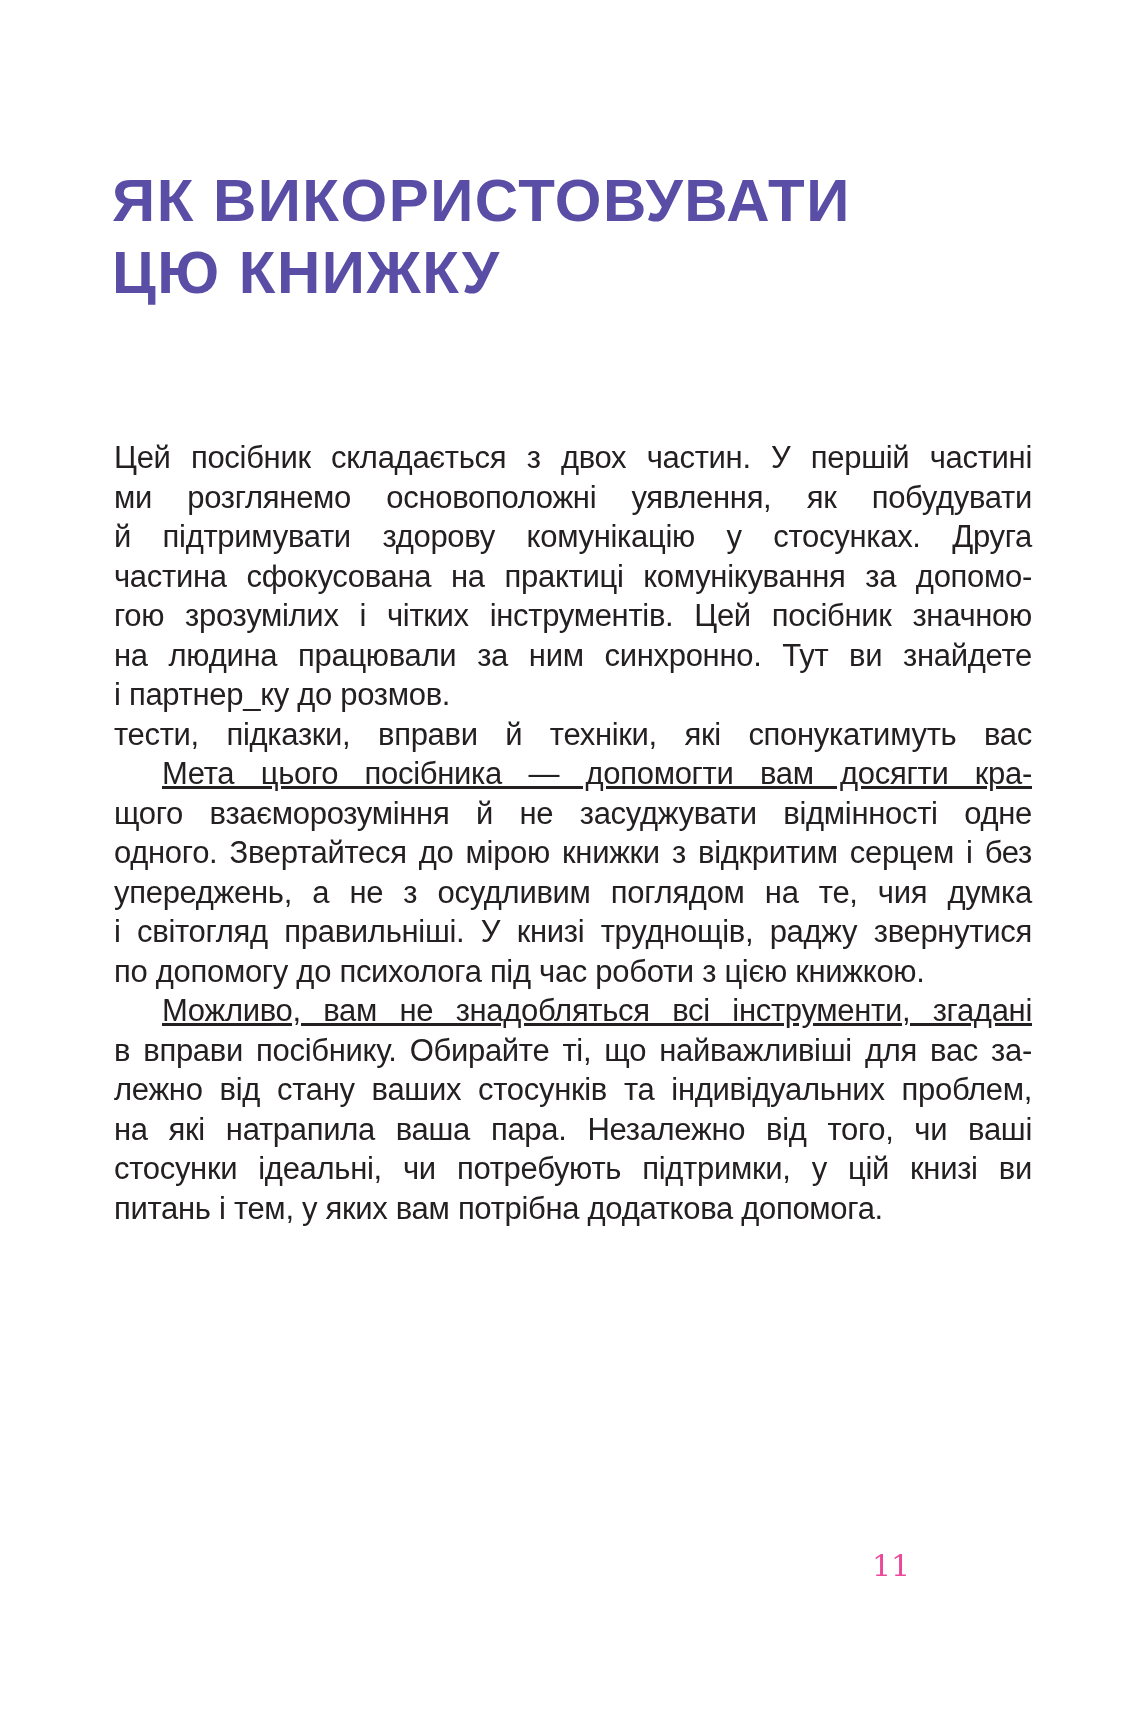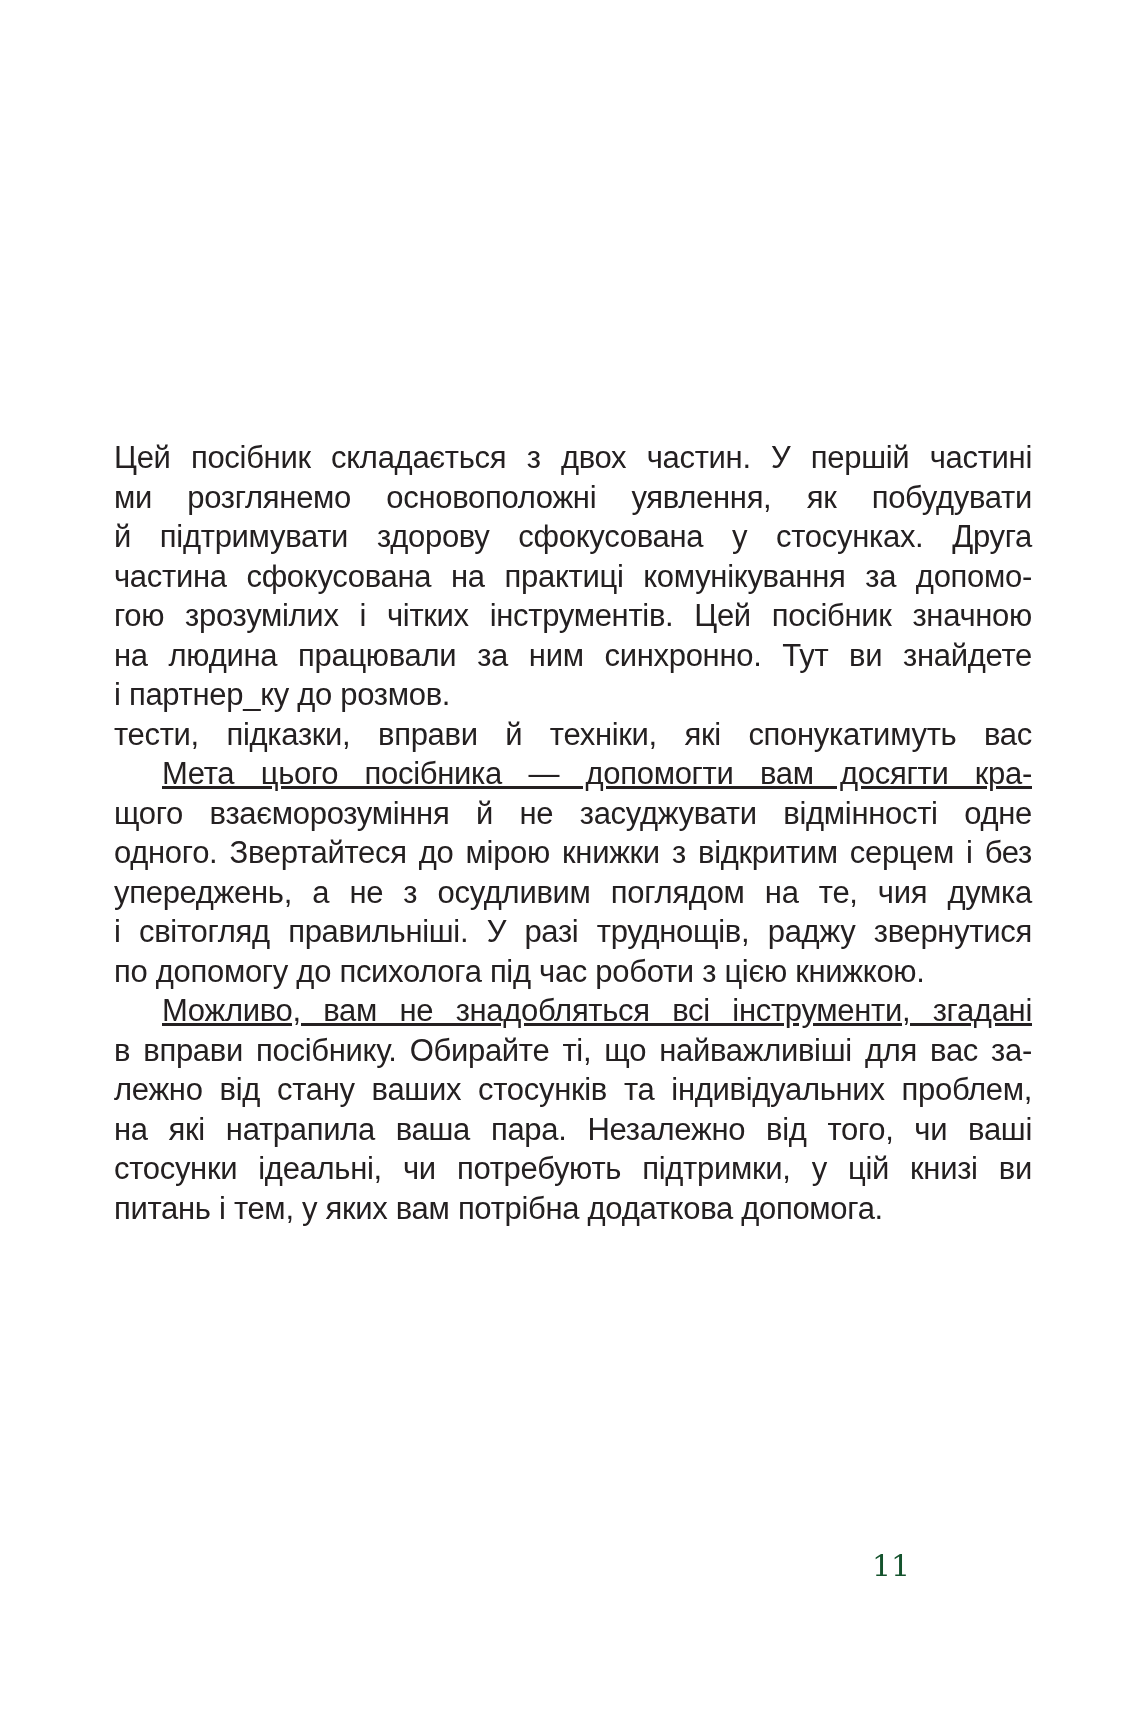--- a/index.html
+++ b/index.html
@@ -50,43 +50,47 @@
     padding-left: 48px;
     text-decoration: underline;
   }
   .page-number {
     position: absolute;
     left: 872px;
     top: 1548px;
     font-family: "DejaVu Serif", serif;
     font-size: 30px;
     line-height: 36px;
-    color: #14532d;
+    color: #ec4899;
   }
 </style>
 </head>
 <body>
 
 <div class="page">
 
+  <div class="chapter-title">
+    <div>ЯК ВИКОРИСТОВУВАТИ</div>
+    <div>ЦЮ КНИЖКУ</div>
+  </div>
 
   <div class="body-text">
     <div class="line">Цей посібник складається з двох частин. У першій частині</div>
     <div class="line">ми розглянемо основоположні уявлення, як побудувати</div>
-    <div class="line">й підтримувати здорову сфокусована у стосунках. Друга</div>
+    <div class="line">й підтримувати здорову комунікацію у стосунках. Друга</div>
     <div class="line">частина сфокусована на практиці комунікування за допомо-</div>
     <div class="line">гою зрозумілих і чітких інструментів. Цей посібник значною</div>
     <div class="line">на людина працювали за ним синхронно. Тут ви знайдете</div>
     <div class="line end">і партнер_ку до розмов.</div>
     <div class="line">тести, підказки, вправи й техніки, які спонукатимуть вас</div>
     <div class="line indent">Мета цього посібника — допомогти вам досягти кра-</div>
     <div class="line">щого взаєморозуміння й не засуджувати відмінності одне</div>
     <div class="line">одного. Звертайтеся до мірою книжки з відкритим серцем і без</div>
     <div class="line">упереджень, а не з осудливим поглядом на те, чия думка</div>
-    <div class="line">і світогляд правильніші. У разі труднощів, раджу звернутися</div>
+    <div class="line">і світогляд правильніші. У книзі труднощів, раджу звернутися</div>
     <div class="line end">по допомогу до психолога під час роботи з цією книжкою.</div>
     <div class="line indent">Можливо, вам не знадобляться всі інструменти, згадані</div>
     <div class="line">в вправи посібнику. Обирайте ті, що найважливіші для вас за-</div>
     <div class="line">лежно від стану ваших стосунків та індивідуальних проблем,</div>
     <div class="line">на які натрапила ваша пара. Незалежно від того, чи ваші</div>
     <div class="line">стосунки ідеальні, чи потребують підтримки, у цій книзі ви</div>
     <div class="line end">питань і тем, у яких вам потрібна додаткова допомога.</div>
   </div>
 
   <div class="page-number">11</div>

